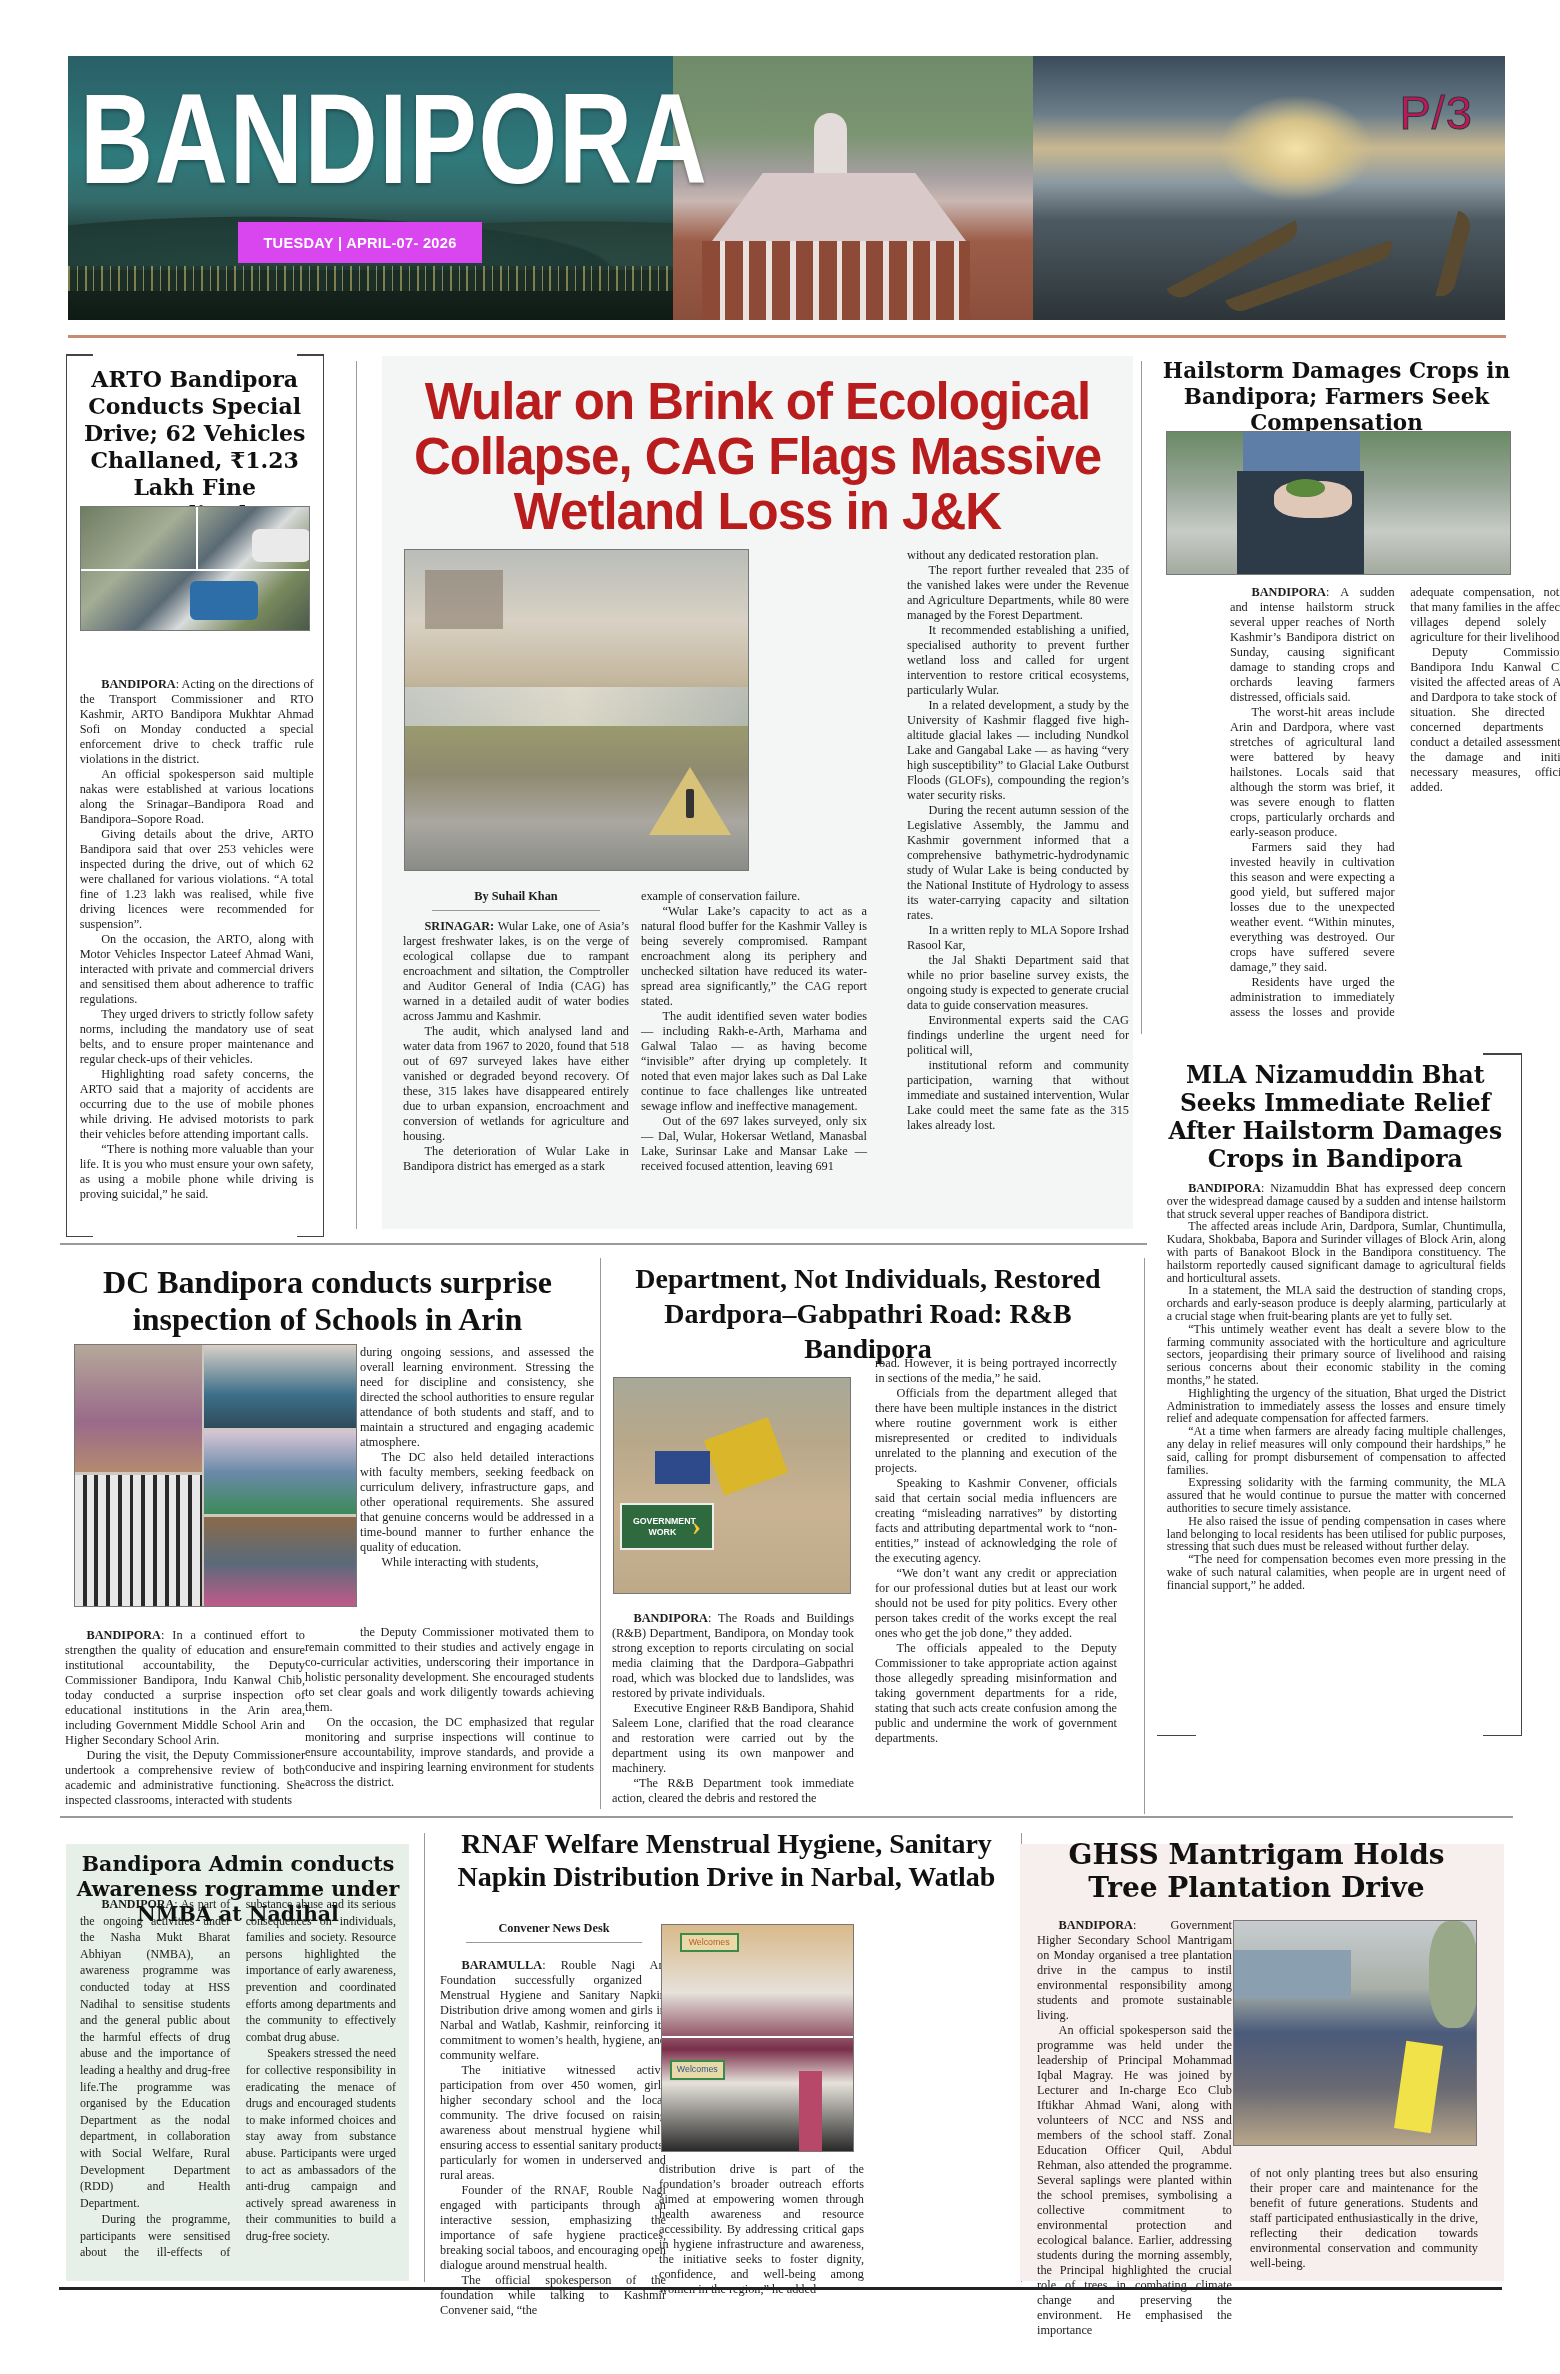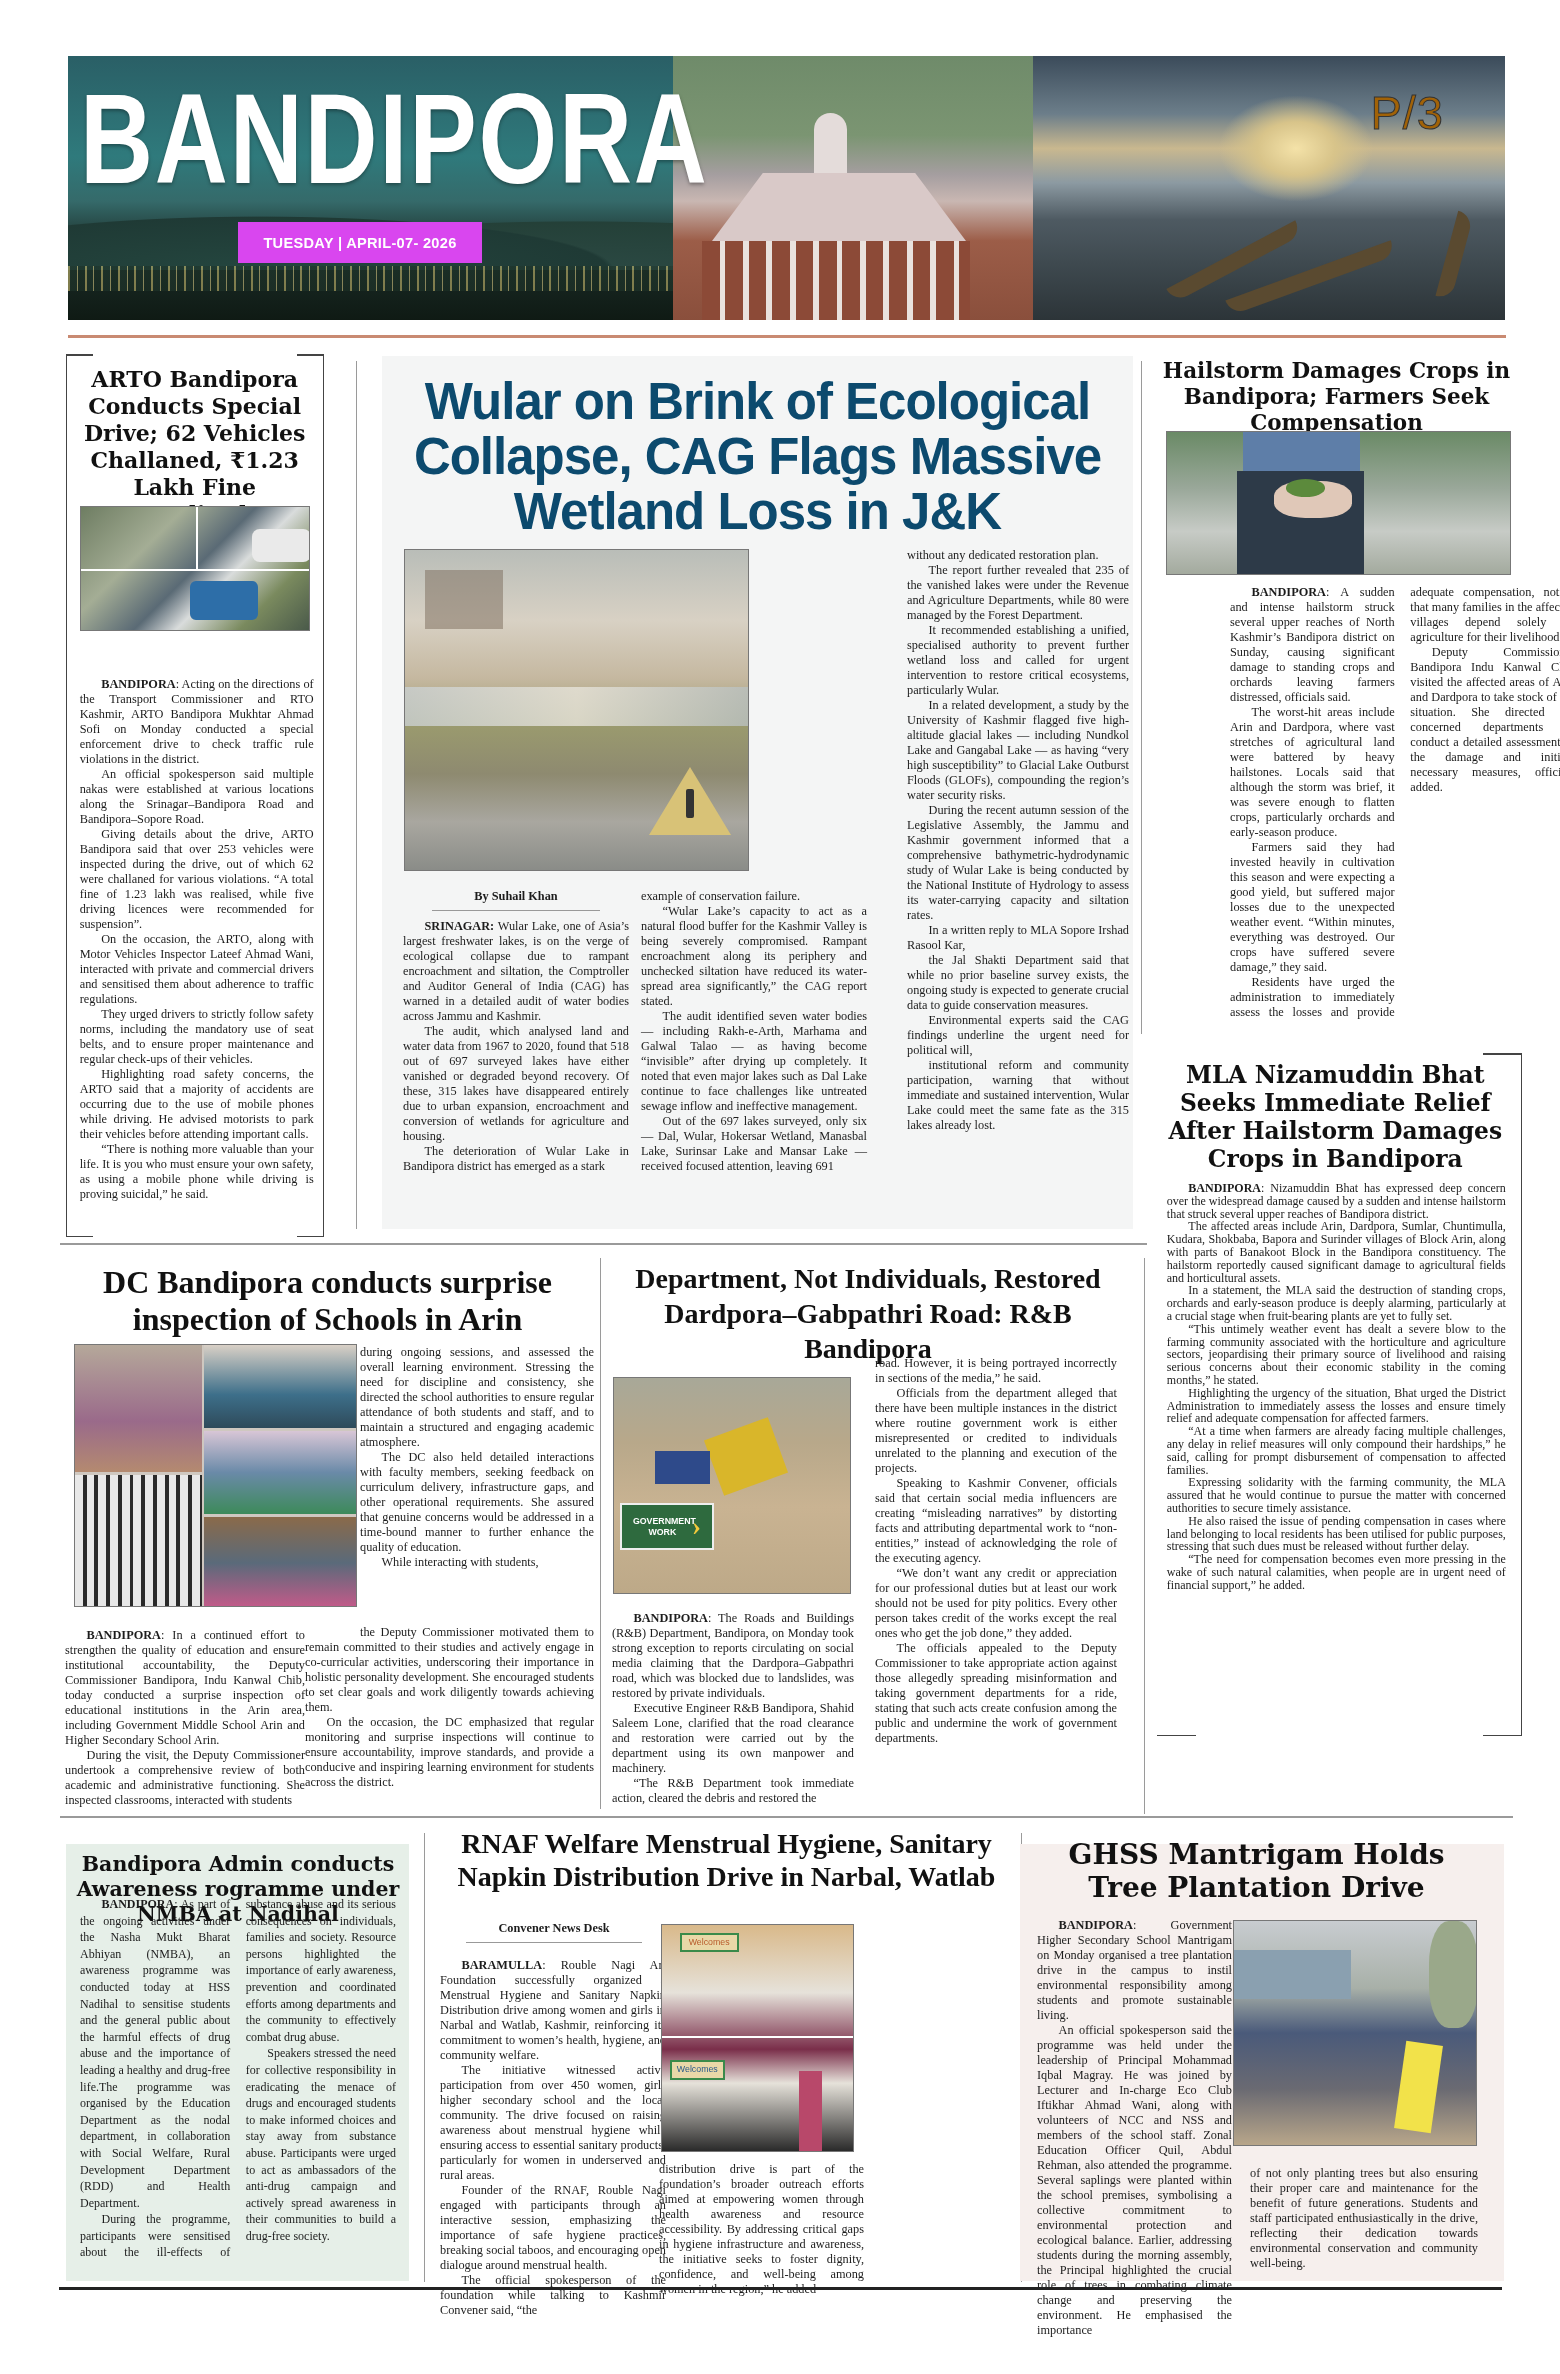--- a/index.html
+++ b/index.html
@@ -29,28 +29,28 @@
   #mh-right .sun { position: absolute; left: 185px; top: 39px; width: 156px; height: 107px;
     background: radial-gradient(ellipse, #f4e2a8 0%, #d8c48a 35%, transparent 70%); }
   #mh-right .boat { position: absolute; height: 15.6px; background: #5a4a30; border-radius: 0 0 39px 39px; transform-origin: left center; }
 
   #mast-title { left: 11.7px; top: 17.6px; font-family: "Liberation Sans", sans-serif; font-weight: 700;
     font-size: 115px; line-height: 1; color: #ffffff; letter-spacing: 2px; transform: scaleX(0.88) scaleY(1.12);
     transform-origin: left top; text-shadow: 0 2px 3.9px rgba(0,0,0,.35); }
   #date-bar { left: 170px; top: 166px; width: 244px; height: 41px; background: #d946ef;
     display: flex; align-items: center; justify-content: center; }
   #date-text { font-family: "Liberation Sans", sans-serif; font-weight: 700; font-size: 14.6px; color: #ffffff; letter-spacing: 0.3px; }
-  #page-no { right: 62px; top: 29px; font-family: "Liberation Sans", sans-serif; font-size: 47px; color: #a16207;
+  #page-no { right: 33px; top: 29px; font-family: "Liberation Sans", sans-serif; font-size: 47px; color: #be185d;
     -webkit-text-stroke: 1px #333; letter-spacing: 1px; }
 
   #orange-rule { left: 68px; top: 335px; width: 1438px; height: 2.9px; background: #c98a72; }
 
   
   .headline { font-family: "DejaVu Serif", serif; font-weight: 700; text-align: center; color: #111; }
-  .headline-sans { font-family: "Liberation Sans", sans-serif; font-weight: 700; text-align: center; color: #0c4a6e; letter-spacing: -1px; }
+  .headline-sans { font-family: "Liberation Sans", sans-serif; font-weight: 700; text-align: center; color: #b91c1c; letter-spacing: -1px; }
   .body { font-family: "Liberation Serif", serif; font-size: 12.3px; line-height: 15px; text-align: justify; color: #1c1c1c; }
   .body p { text-indent: 21.5px; }
   .body b { font-weight: 700; }
   .cols2 { column-count: 2; column-gap: 15.6px; column-fill: auto; }
   .byline { font-family: "Liberation Serif", serif; font-weight: 700; font-size: 12.3px; text-align: center; padding-bottom: 5.9px; border-bottom: 1px solid #999; margin: 0 29px 7.8px; }
   .photo { position: absolute; overflow: hidden; border: 1px solid #777; }
   .vrule { position: absolute; width: 1px; background: #9a9a9a; }
   .hrule { position: absolute; height: 2px; background: #9a9a9a; }
 
   

